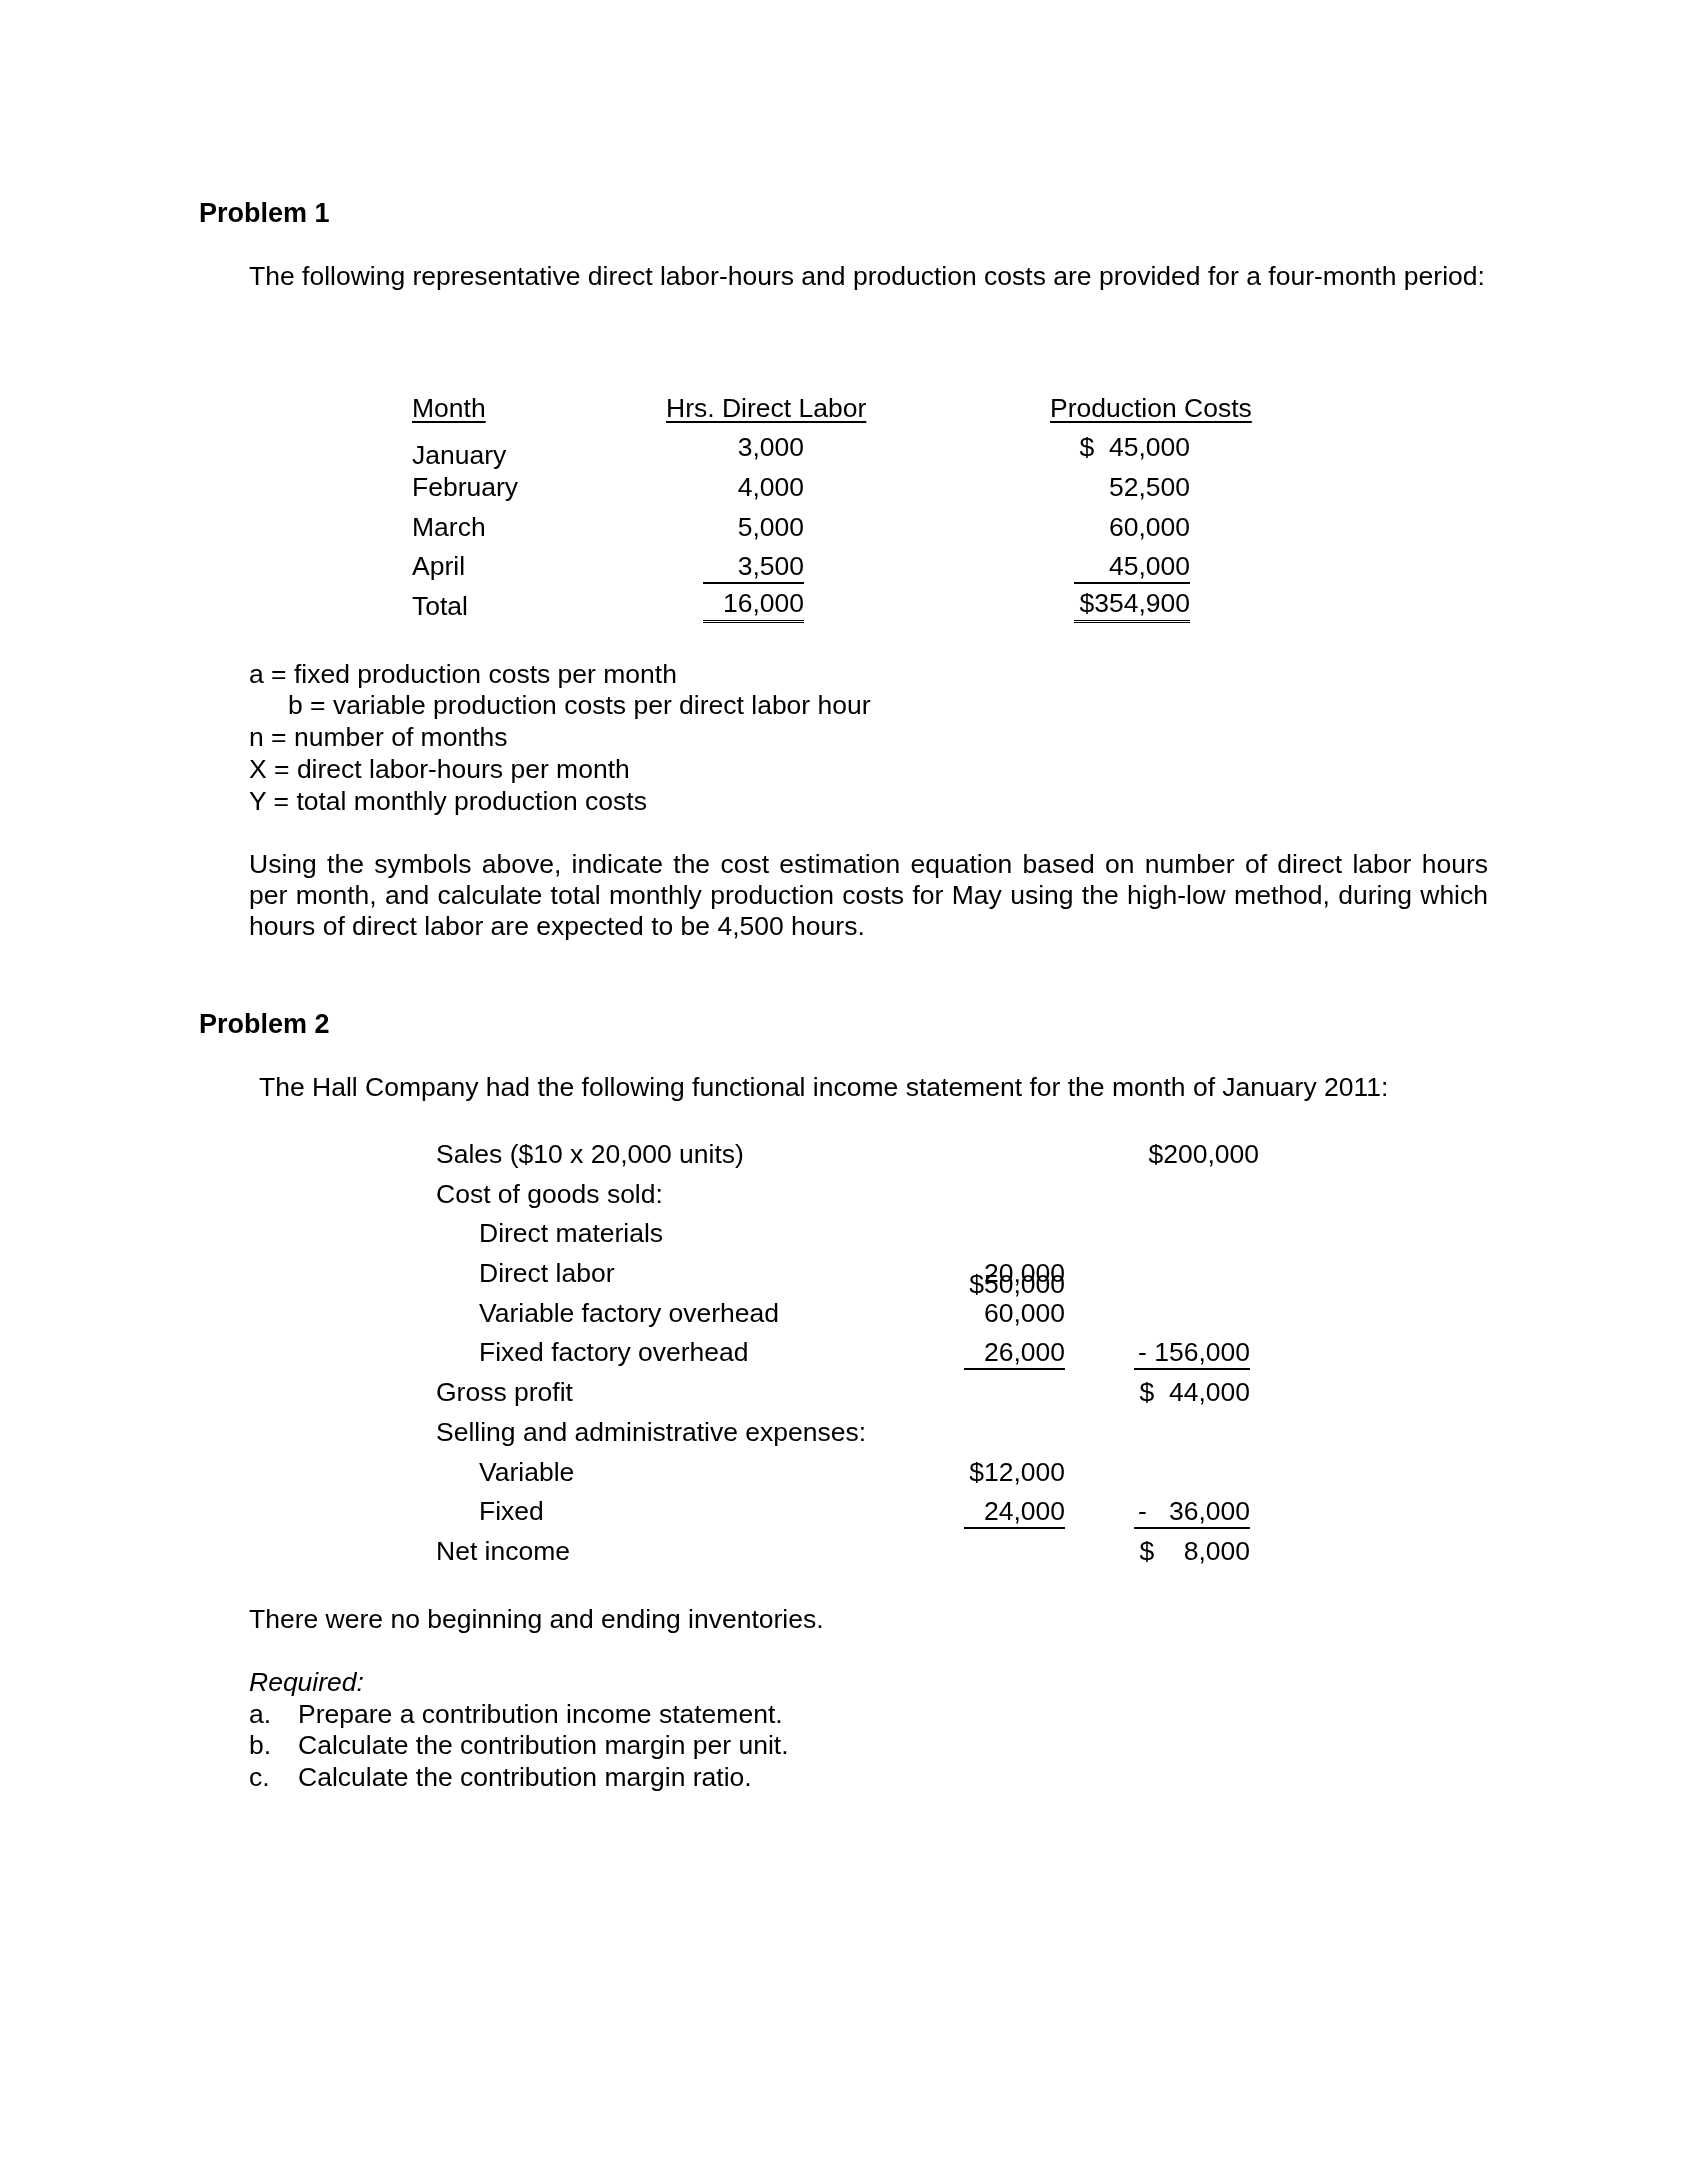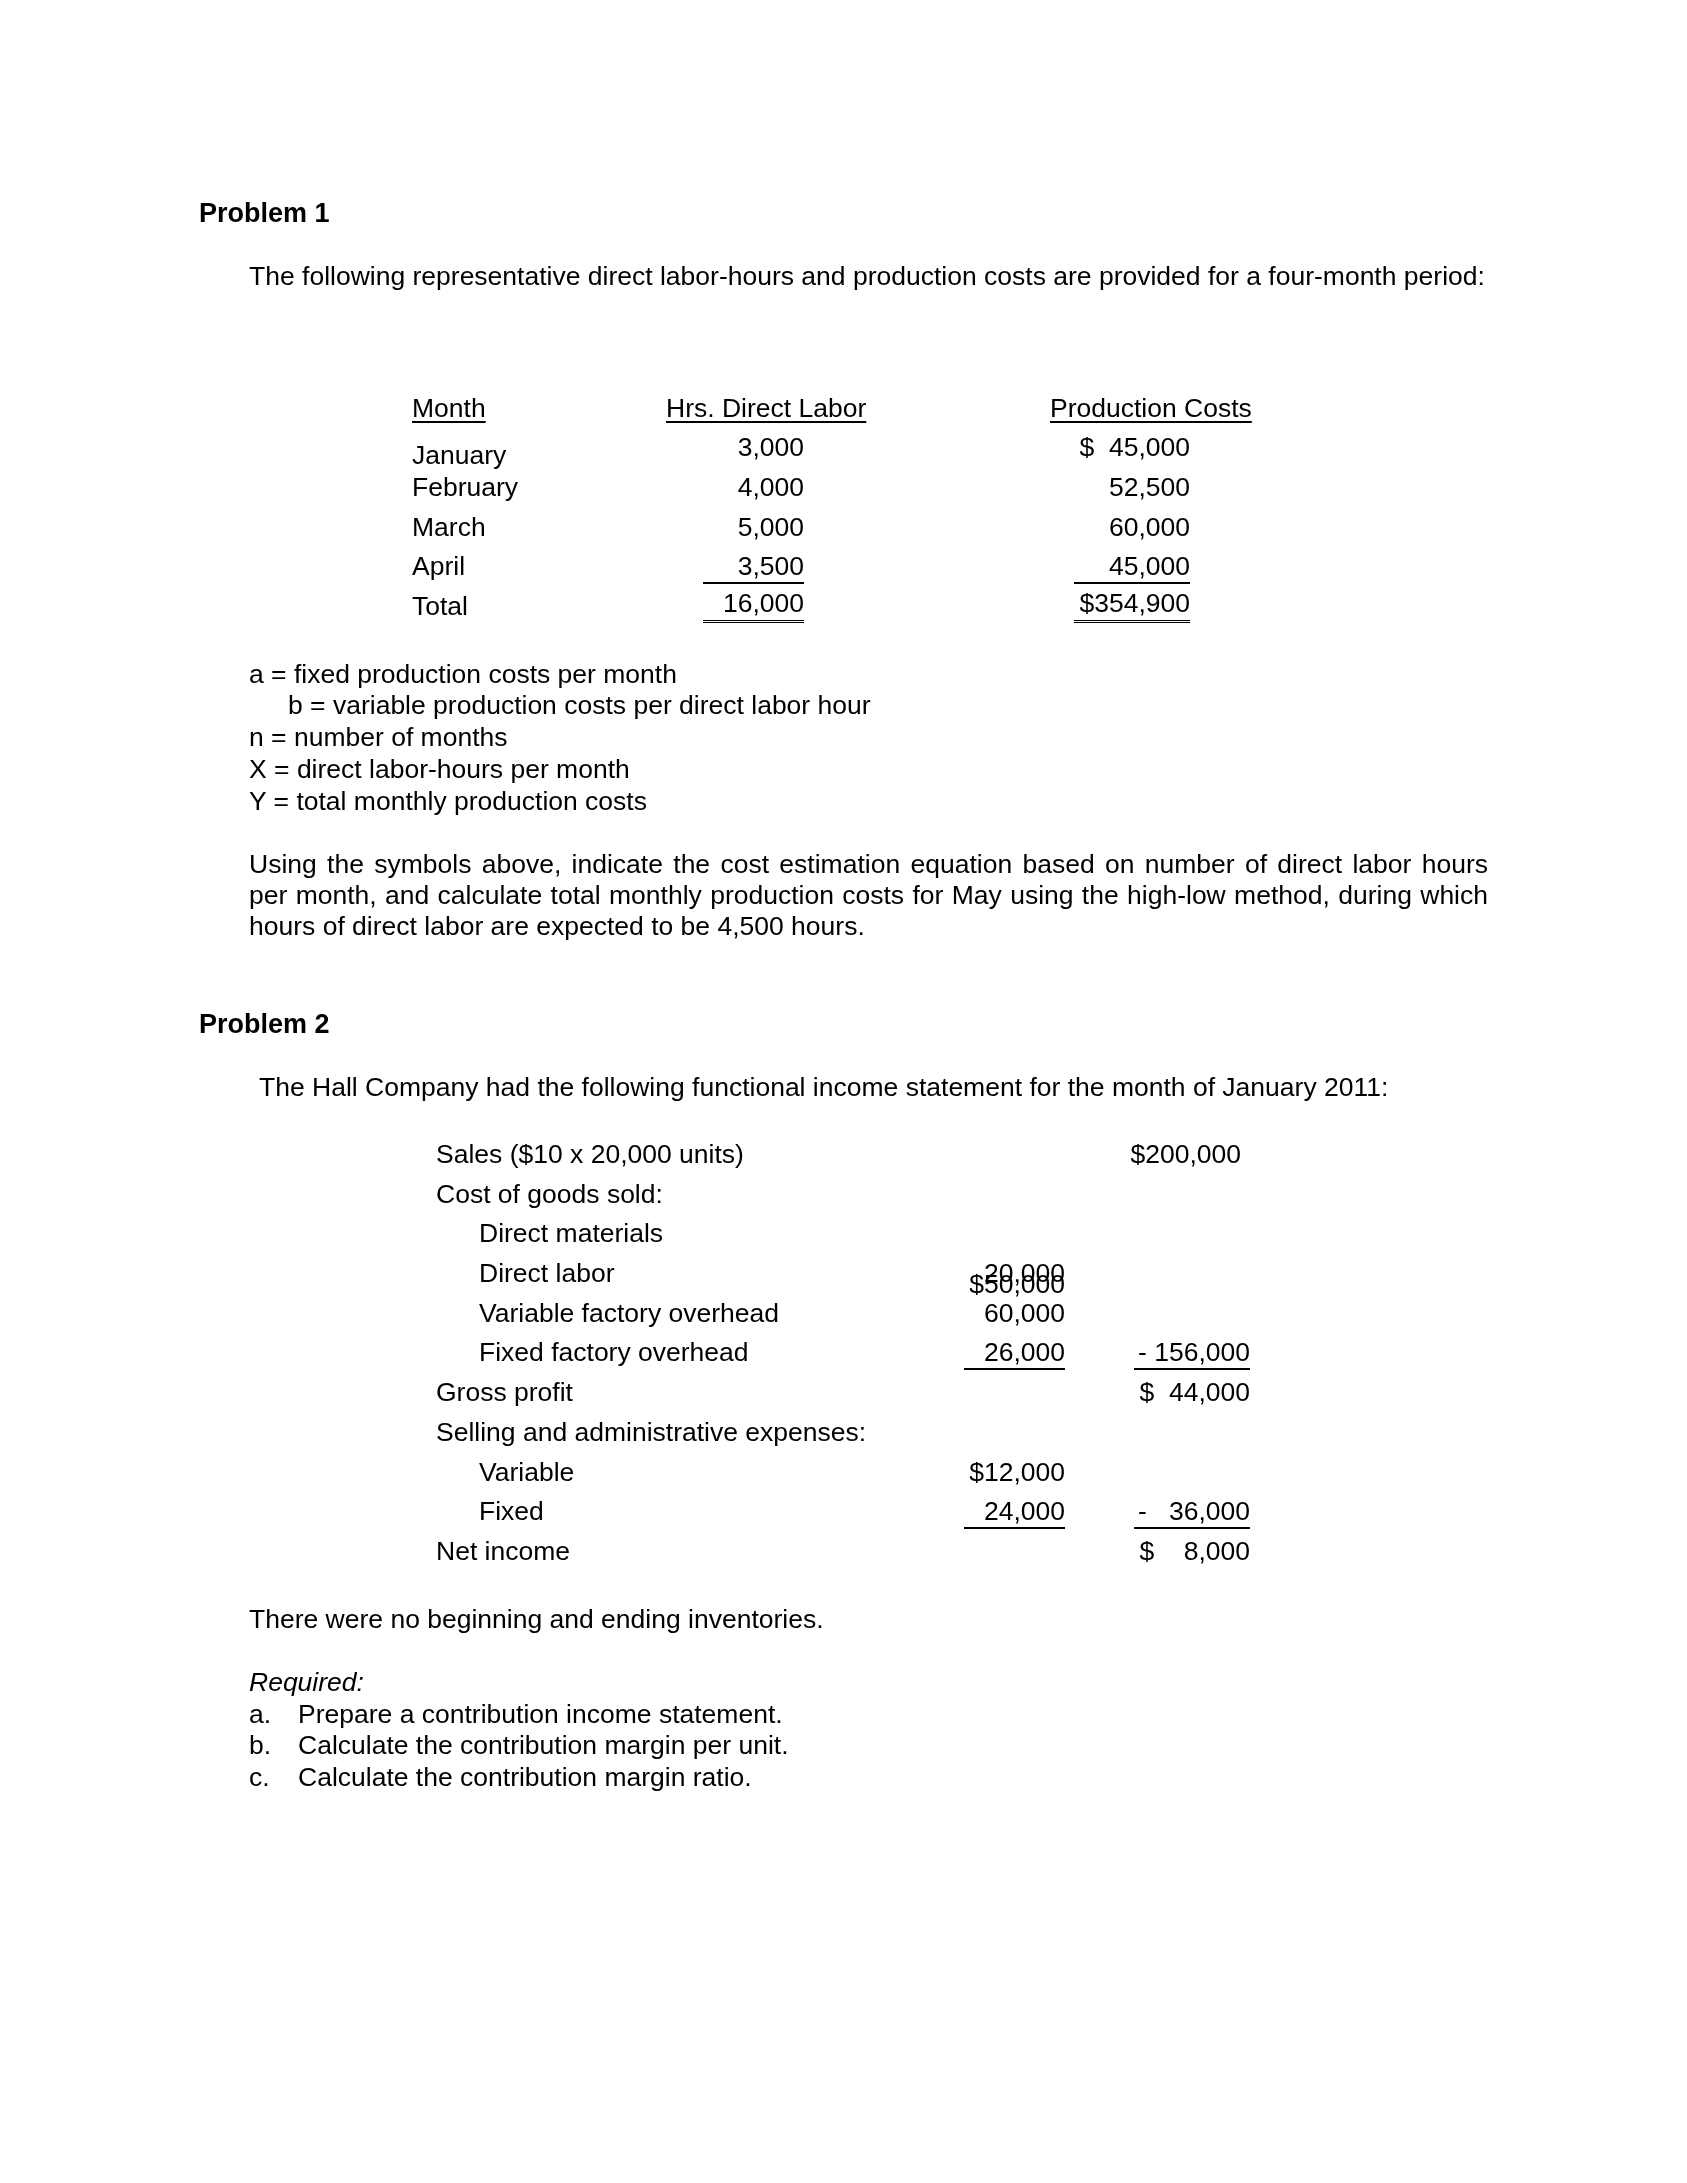--- a/index.html
+++ b/index.html
@@ -73,21 +73,21 @@
 
 <div class="justify" style="top:849px;">Using the symbols above, indicate the cost estimation equation based on number of direct labor hours per month, and calculate total monthly production costs for May using the high-low method, during which hours of direct labor are expected to be 4,500 hours.</div>
 
 <div class="abs heading" style="left:199px; top:1008px;">Problem 2</div>
 
 <div class="abs" style="left:259px; top:1071px;">The Hall Company had the following functional income statement for the month of January 2011:</div>
 
 <div id="income-statement">
     <div>
       <div class="abs" style="left: 436px; top: 1138px;">Sales ($10 x 20,000 units)</div>
-      <div class="num" style="right: 446px; top: 1138px; margin-left: 25px;">$200,000</div>
+      <div class="num" style="right: 428px; top: 1138px; margin-left: 25px;">$200,000</div>
     </div>
     <div>
       <div class="abs" style="left: 436px; top: 1178px;">Cost of goods sold:</div>
     </div>
     <div>
       <div class="abs" style="left: 479px; top: 1217px;">Direct materials</div>
       <div class="num" style="right: 622px; top: 1268px;">$50,000</div>
     </div>
     <div>
       <div class="abs" style="left: 479px; top: 1257px; text-align: center;">Direct labor</div>

